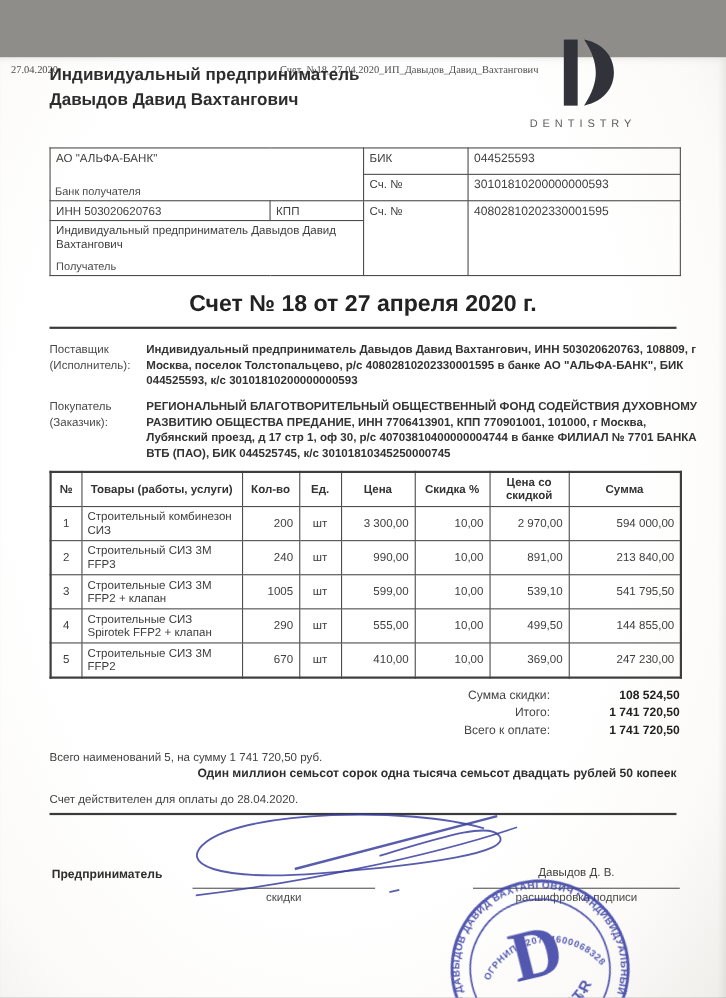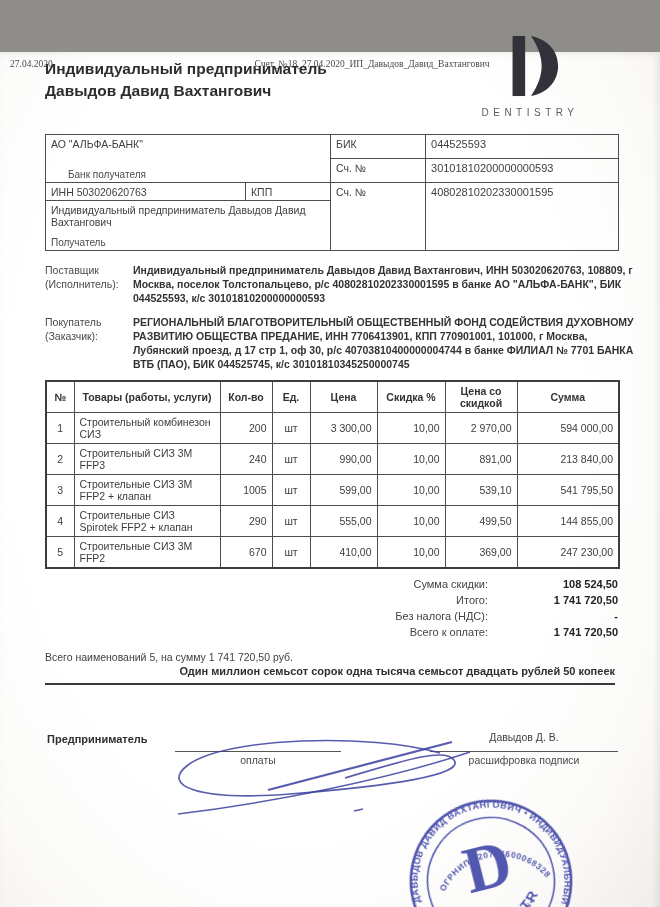--- a/index.html
+++ b/index.html
@@ -26,21 +26,21 @@
   .logo { position:absolute; right:30px; top:-18px; width:110px; text-align:center; }
   .logo svg { display:block; margin:0 auto; }
   .logo-caption { margin-top:9px; font-size:10px; letter-spacing:4.5px; color:#5c5c5c; }
 
   
   table { border-collapse:collapse; }
   .bank { width:573px; margin:4px 45px 0 45px; font-size:10.5px; color:#3f3f3f; table-layout:fixed; }
   .bank td { border:1px solid #4d4d4d; vertical-align:top; padding:3px 5px 2px 5px; }
   .bank .cap { font-size:10px; color:#4a4a4a; }
   .cell-bank { position:relative; height:48px; }
-  .cell-bank .cap { position:absolute; left:22px; bottom:2px;margin-top:44px; }
+  .cell-bank .cap { position:absolute; left:4px; bottom:2px;margin-top:44px; }
   .cell-recipient { position:relative; height:50px; }
   .cell-recipient .cap { position:absolute; left:5px; bottom:2px; }
   .bank .val { font-size:11px; }
 
   
   .doc-title { margin:14px 45px 0 45px; text-align:center; font-size:21px; font-weight:bold; color:#222; padding-bottom:8px; border-bottom:2px solid #3a3a3a; }
 
   
   .parties { margin:12px 24px 0 45px; font-size:10.5px; }
   .party { display:flex; margin-bottom:9px; }
@@ -52,21 +52,21 @@
   .items th, .items td { border:1px solid #4d4d4d; padding:3px 5px; }
   .items thead th { font-weight:bold; text-align:center; color:#333; vertical-align:middle; }
   .items td.c0 { text-align:center; }
   .items td.c1 { text-align:left; }
   .items td.c2, .items td.c4, .items td.c5, .items td.c6, .items td.c7 { text-align:right; }
   .items td.c3 { text-align:center; }
   .items { border:2px solid #3d3d3d; }
 
   
   .totals { width:310px; margin:8px 42px 0 auto; font-size:11px; }
-  .trow { display:flex; line-height:1.45;gap:12px; }
+  .trow { display:flex; line-height:1.45; }
   .tlabel { flex:1; text-align:right; color:#444; }
   .tvalue { flex:0 0 118px; text-align:right; font-weight:bold; color:#222; }
 
   
   .summary { margin:10px 45px 0 45px; font-size:10.5px; color:#3f3f3f; }
   .summary .words { font-weight:bold; font-size:11px; color:#2e2e2e; margin-top:2px;text-align:right; }
   .summary .valid { margin-top:12px; }
   .rule-thick { margin:6px 45px 0 45px; border-top:2px solid #3a3a3a; }
 
   
@@ -135,20 +135,21 @@
     </tr>
     <tr>
       <td colspan="2" class="cell-recipient">
         <div>Индивидуальный предприниматель Давыдов Давид Вахтангович</div>
         <div class="cap">Получатель</div>
       </td>
     </tr>
   </tbody>
     </table>
 
+  <div class="doc-title">Счет № 18 от 27 апреля 2020 г.</div>
 
   <div class="parties">
     <div class="party">
       <div class="party-label">Поставщик (Исполнитель):</div>
       <div class="party-text">Индивидуальный предприниматель Давыдов Давид Вахтангович, ИНН 503020620763, 108809, г Москва, поселок Толстопальцево, р/с 40802810202330001595 в банке АО "АЛЬФА-БАНК", БИК 044525593, к/с 30101810200000000593</div>
     </div>
     <div class="party">
       <div class="party-label">Покупатель (Заказчик):</div>
       <div class="party-text">РЕГИОНАЛЬНЫЙ БЛАГОТВОРИТЕЛЬНЫЙ ОБЩЕСТВЕННЫЙ ФОНД СОДЕЙСТВИЯ ДУХОВНОМУ РАЗВИТИЮ ОБЩЕСТВА ПРЕДАНИЕ, ИНН 7706413901, КПП 770901001, 101000, г Москва, Лубянский проезд, д 17 стр 1, оф 30, р/с 40703810400000004744 в банке ФИЛИАЛ № 7701 БАНКА ВТБ (ПАО), БИК 044525745, к/с 30101810345250000745</div>
     </div>
@@ -234,39 +235,36 @@
   <div class="totals" id="totals">
       <div class="trow">
         <span class="tlabel">Сумма скидки:</span>
         <span class="tvalue">108 524,50</span>
       </div>
       <div class="trow">
         <span class="tlabel">Итого:</span>
         <span class="tvalue">1 741 720,50</span>
       </div>
       <div class="trow">
-        <span class="tlabel">Без налога (НДС):</span>
-        <span class="tvalue">-</span>
-      </div>
-      <div class="trow">
         <span class="tlabel">Всего к оплате:</span>
         <span class="tvalue">1 741 720,50</span>
       </div>
     </div>
 
   <div class="summary">
     <div>Всего наименований 5, на сумму 1 741 720,50 руб.</div>
     <div class="words">Один миллион семьсот сорок одна тысяча семьсот двадцать рублей 50 копеек</div>
+    <div class="valid">Счет действителен для оплаты до 28.04.2020.</div>
   </div>
   <div class="rule-thick"></div>
 
   <div class="sign-block">
     <div class="sign-role">Предприниматель</div>
     <div class="sig-line1"></div>
-    <div class="sig-cap1">оплаты</div>
+    <div class="sig-cap1">скидки</div>
     <div class="sig-name">Давыдов Д. В.</div>
     <div class="sig-line2"></div>
     <div class="sig-cap2">расшифровка подписи</div>
   </div>
 
   <svg class="autograph" viewBox="0 0 360 90">
     <path d="M300,22 C230,2 85,6 48,34 C20,55 58,70 150,63 C250,55 325,44 314,29 C305,16 262,30 205,47" stroke-width="1.7"></path>
     <path d="M312,11 L128,59" stroke-width="2.2"></path>
     <path d="M330,21 C250,48 130,72 38,83" stroke-width="1.5"></path>
     <path d="M214,80 l 9,-2" stroke-width="1.6"></path>

